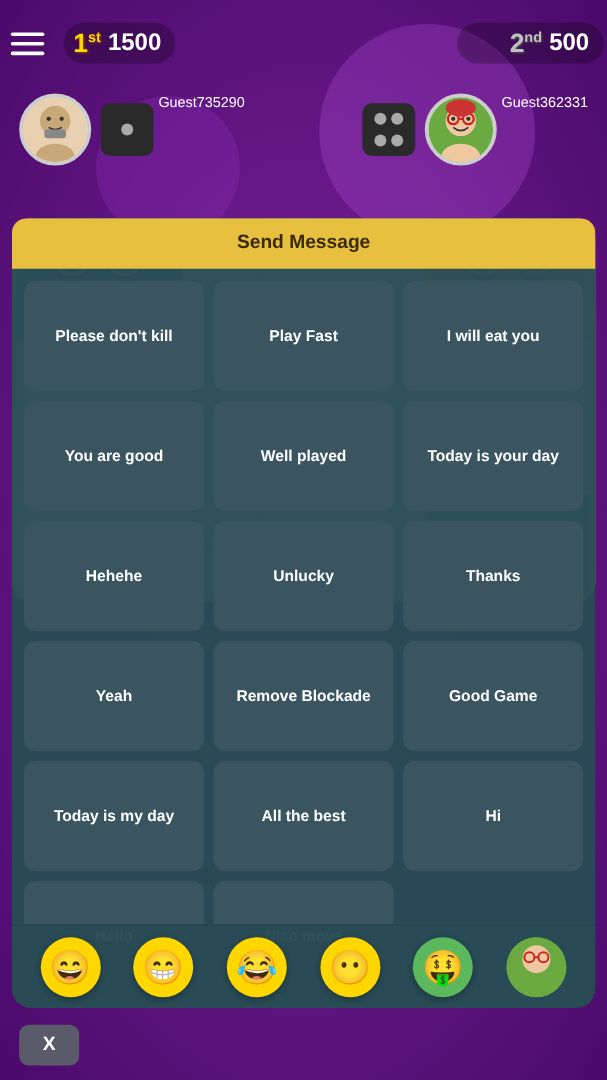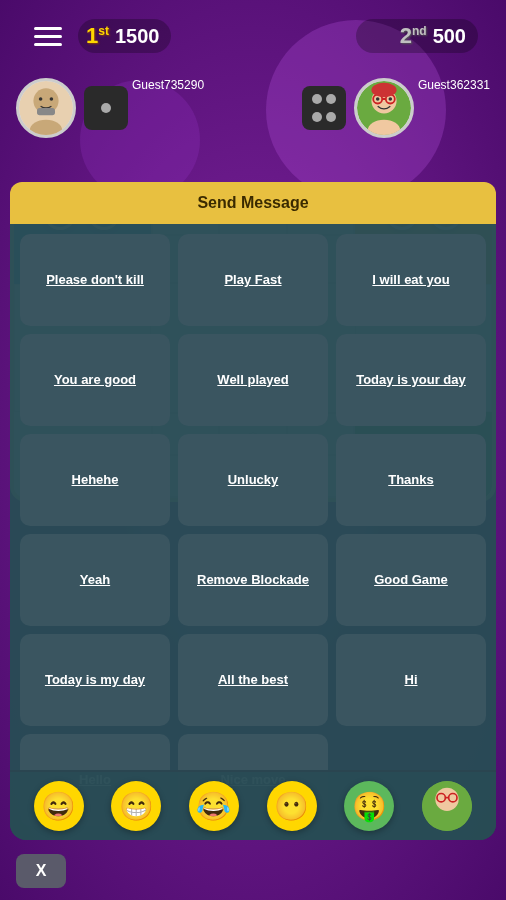--- a/index.html
+++ b/index.html
@@ -28,21 +28,21 @@
       top: 80px; left: 80px;
     }
 
     
     .top-bar {
       position: absolute;
       top: 0; left: 0; right: 0;
       height: 72px;
       display: flex;
       align-items: center;
-      padding: 0 28px;
+      padding: 0 3px;
       gap: 10px;
     }
     .hamburger-btn {
       width: 40px; height: 40px;
       display: flex; flex-direction: column; justify-content: center; align-items: center;
       gap: 5px; cursor: pointer;
     }
     .hamburger-btn span {
       display: block;
       width: 28px; height: 3px;
@@ -272,21 +272,21 @@
       border: none;
       border-radius: 10px;
       padding: 10px 6px;
       color: white;
       font-size: 13px;
       font-weight: 600;
       cursor: pointer;
       text-align: center;
       line-height: 1.3;
       min-height: 46px;
-      display: flex; align-items: center; justify-content: center; text-decoration: underline;
+      display: flex; align-items: center; justify-content: center;
     }
 
     
     .emoji-row {
       position: absolute;
       bottom: 60px; left: 10px; right: 10px;
       height: 70px;
       background: rgba(40, 75, 85, 0.97);
       border-top: 2px solid #2a4550;
       display: flex;

